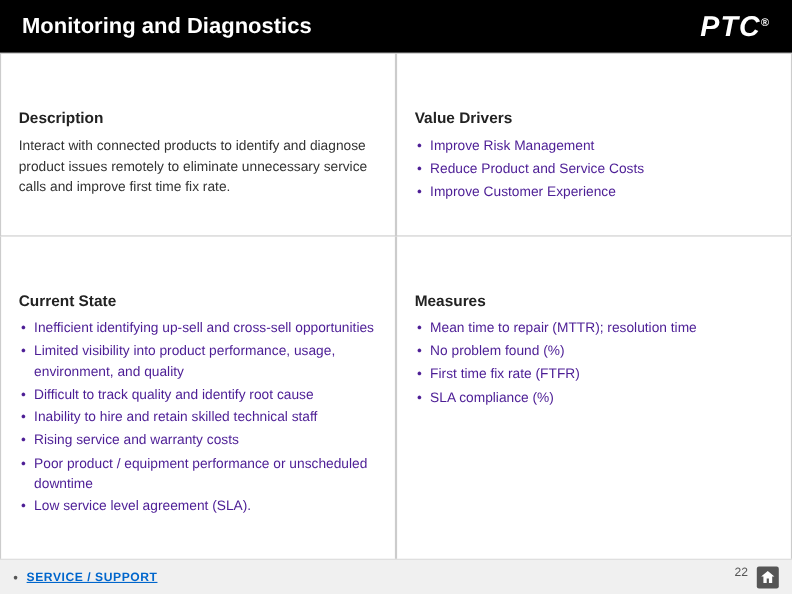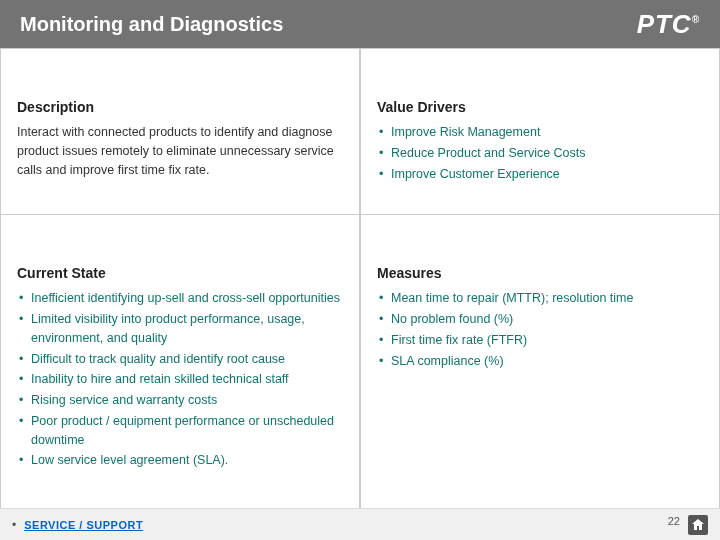--- a/index.html
+++ b/index.html
@@ -4,21 +4,21 @@
   <style>
     * { margin: 0; padding: 0; box-sizing: border-box; }
     body {
       font-family: Arial, sans-serif;
       width: 720px;
       height: 540px;
       overflow: hidden;
       background: #fff;
     }
     .header {
-      background: #737373;
+      background: #000000;
       padding: 10px 20px;
       display: flex;
       justify-content: space-between;
       align-items: center;
       height: 48px;
     }
     .header-title {
       color: #fff;
       font-size: 20px;
       font-weight: bold;
@@ -57,21 +57,21 @@
       font-size: 12.5px;
       color: #333;
       line-height: 1.5;
     }
     .cell ul {
       list-style: none;
       padding: 0;
     }
     .cell ul li {
       font-size: 12.5px;
-      color: #0f766e;
+      color: #4c1d95;
       line-height: 1.5;
       padding-left: 14px;
       position: relative;
       margin-bottom: 2px;
     }
     .cell ul li::before {
       content: "•";
       position: absolute;
       left: 2px;
     }

